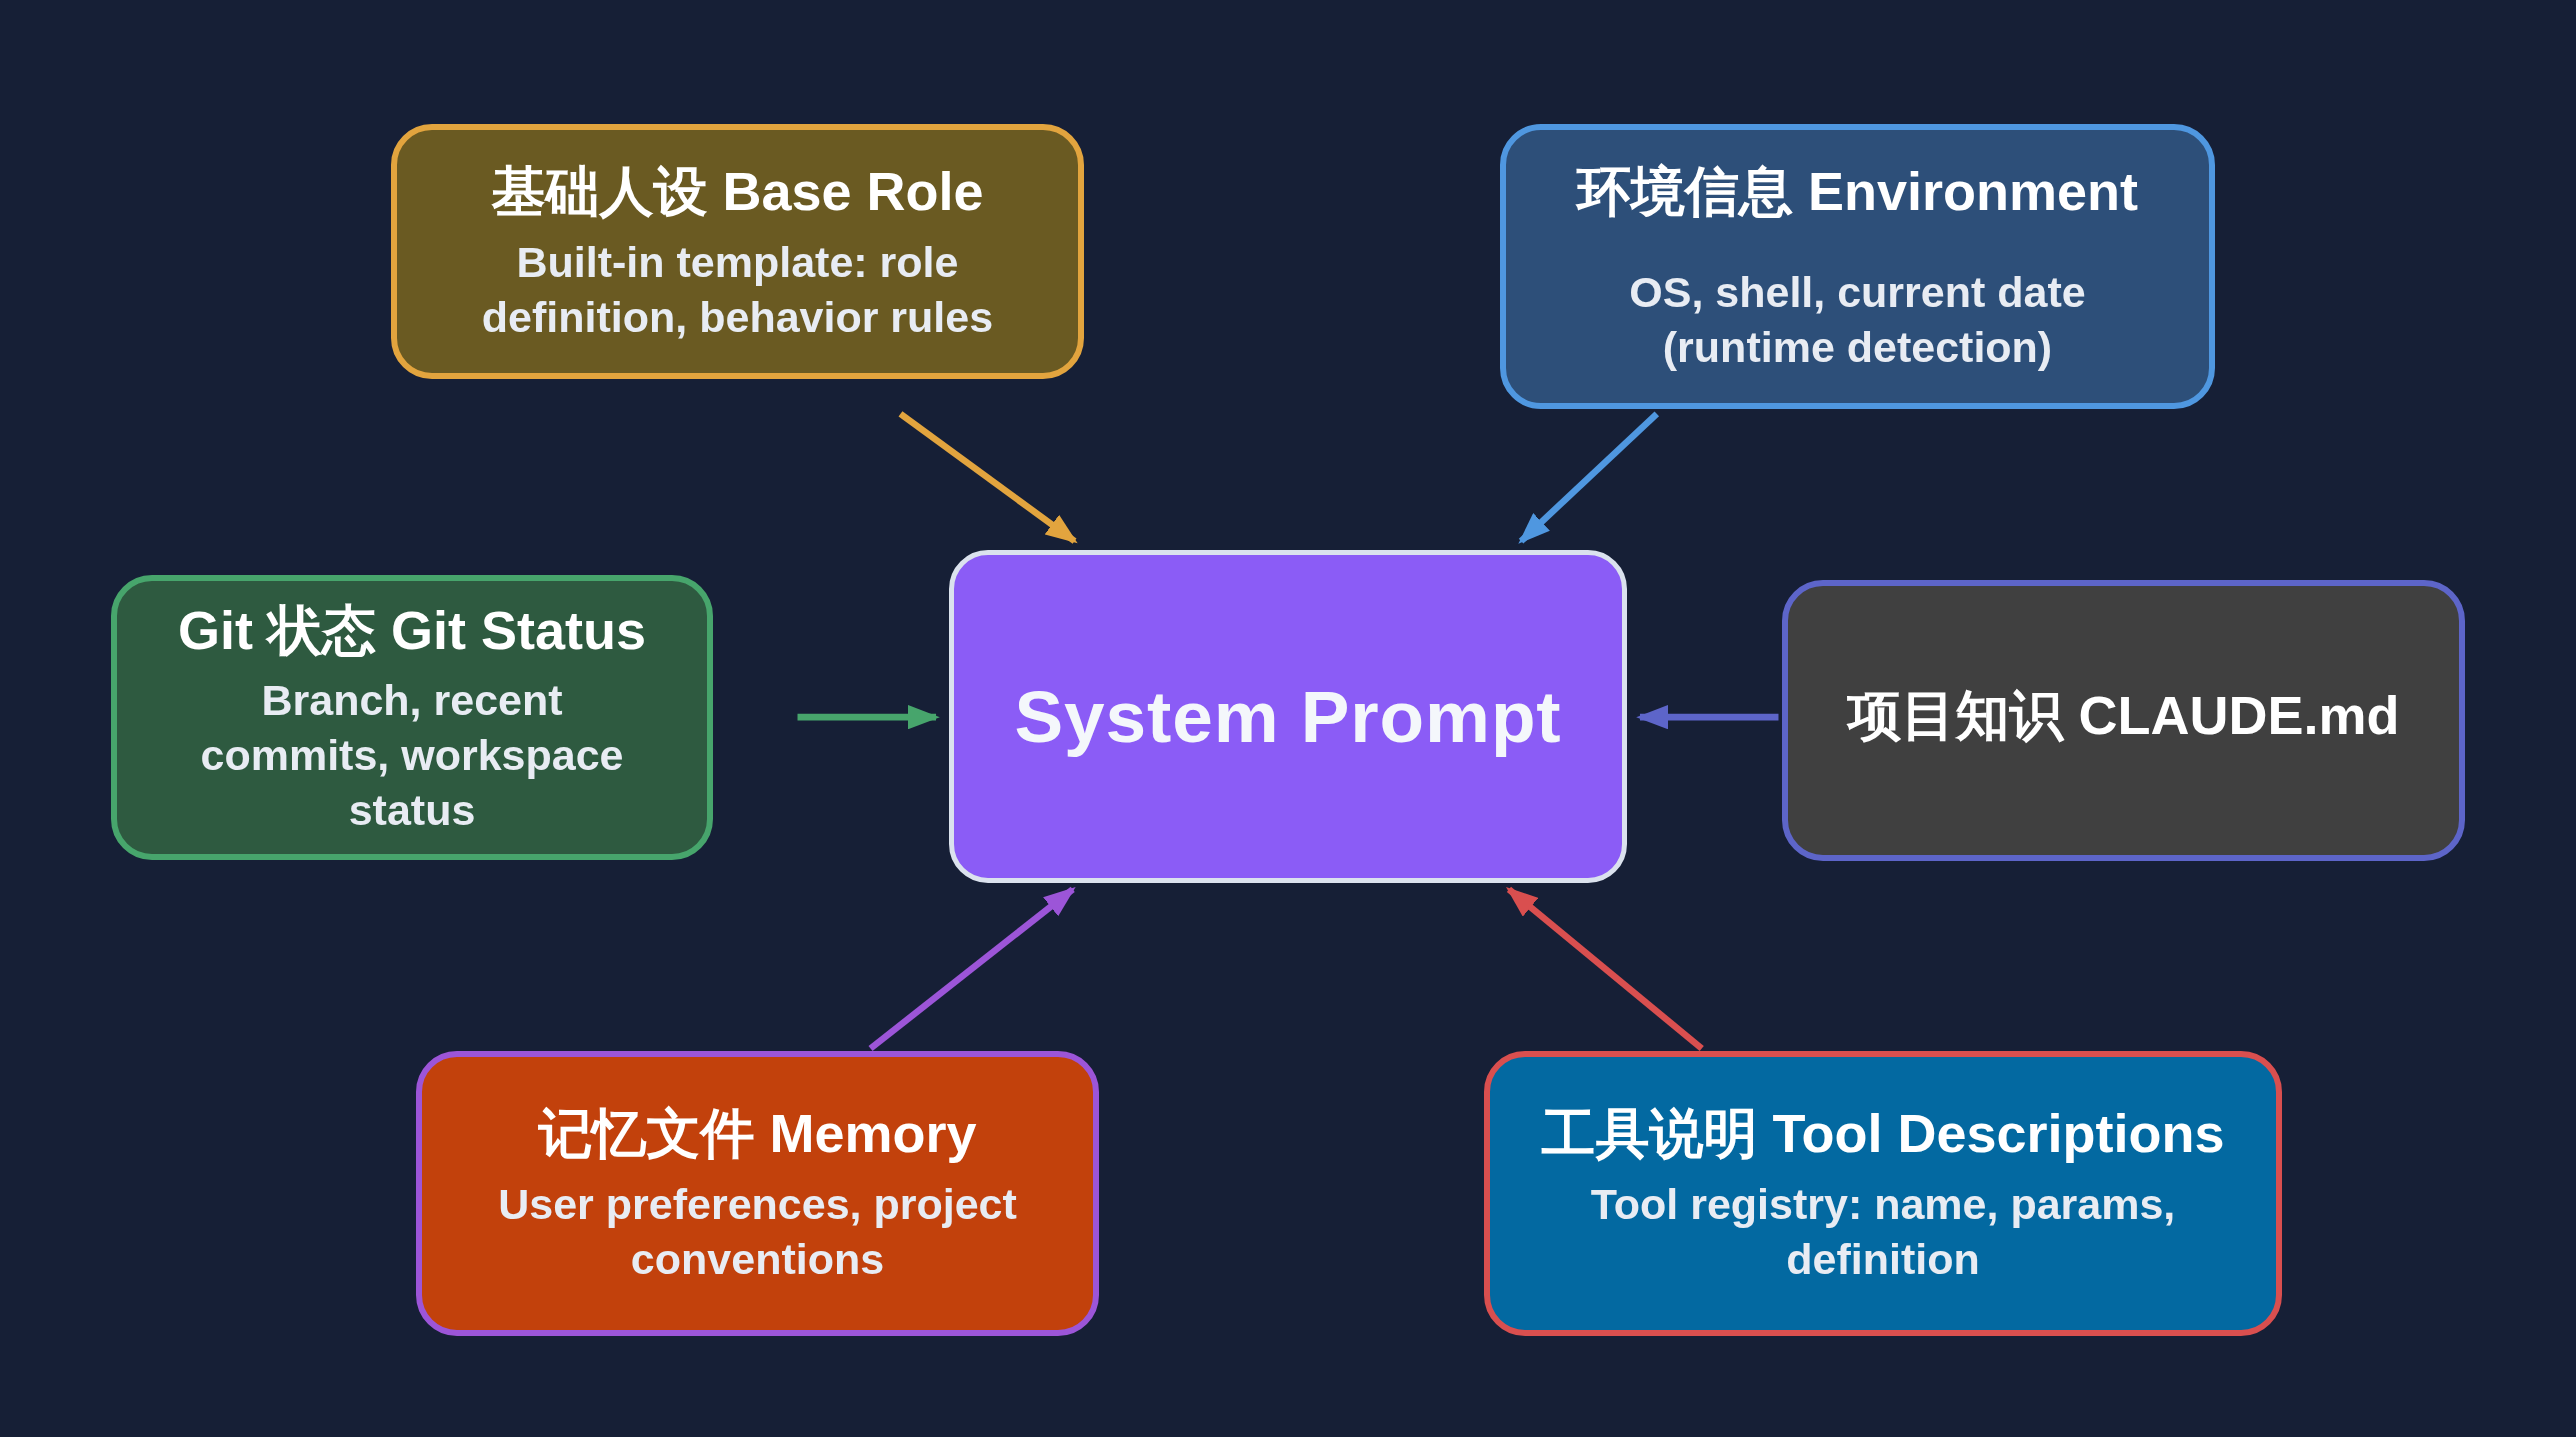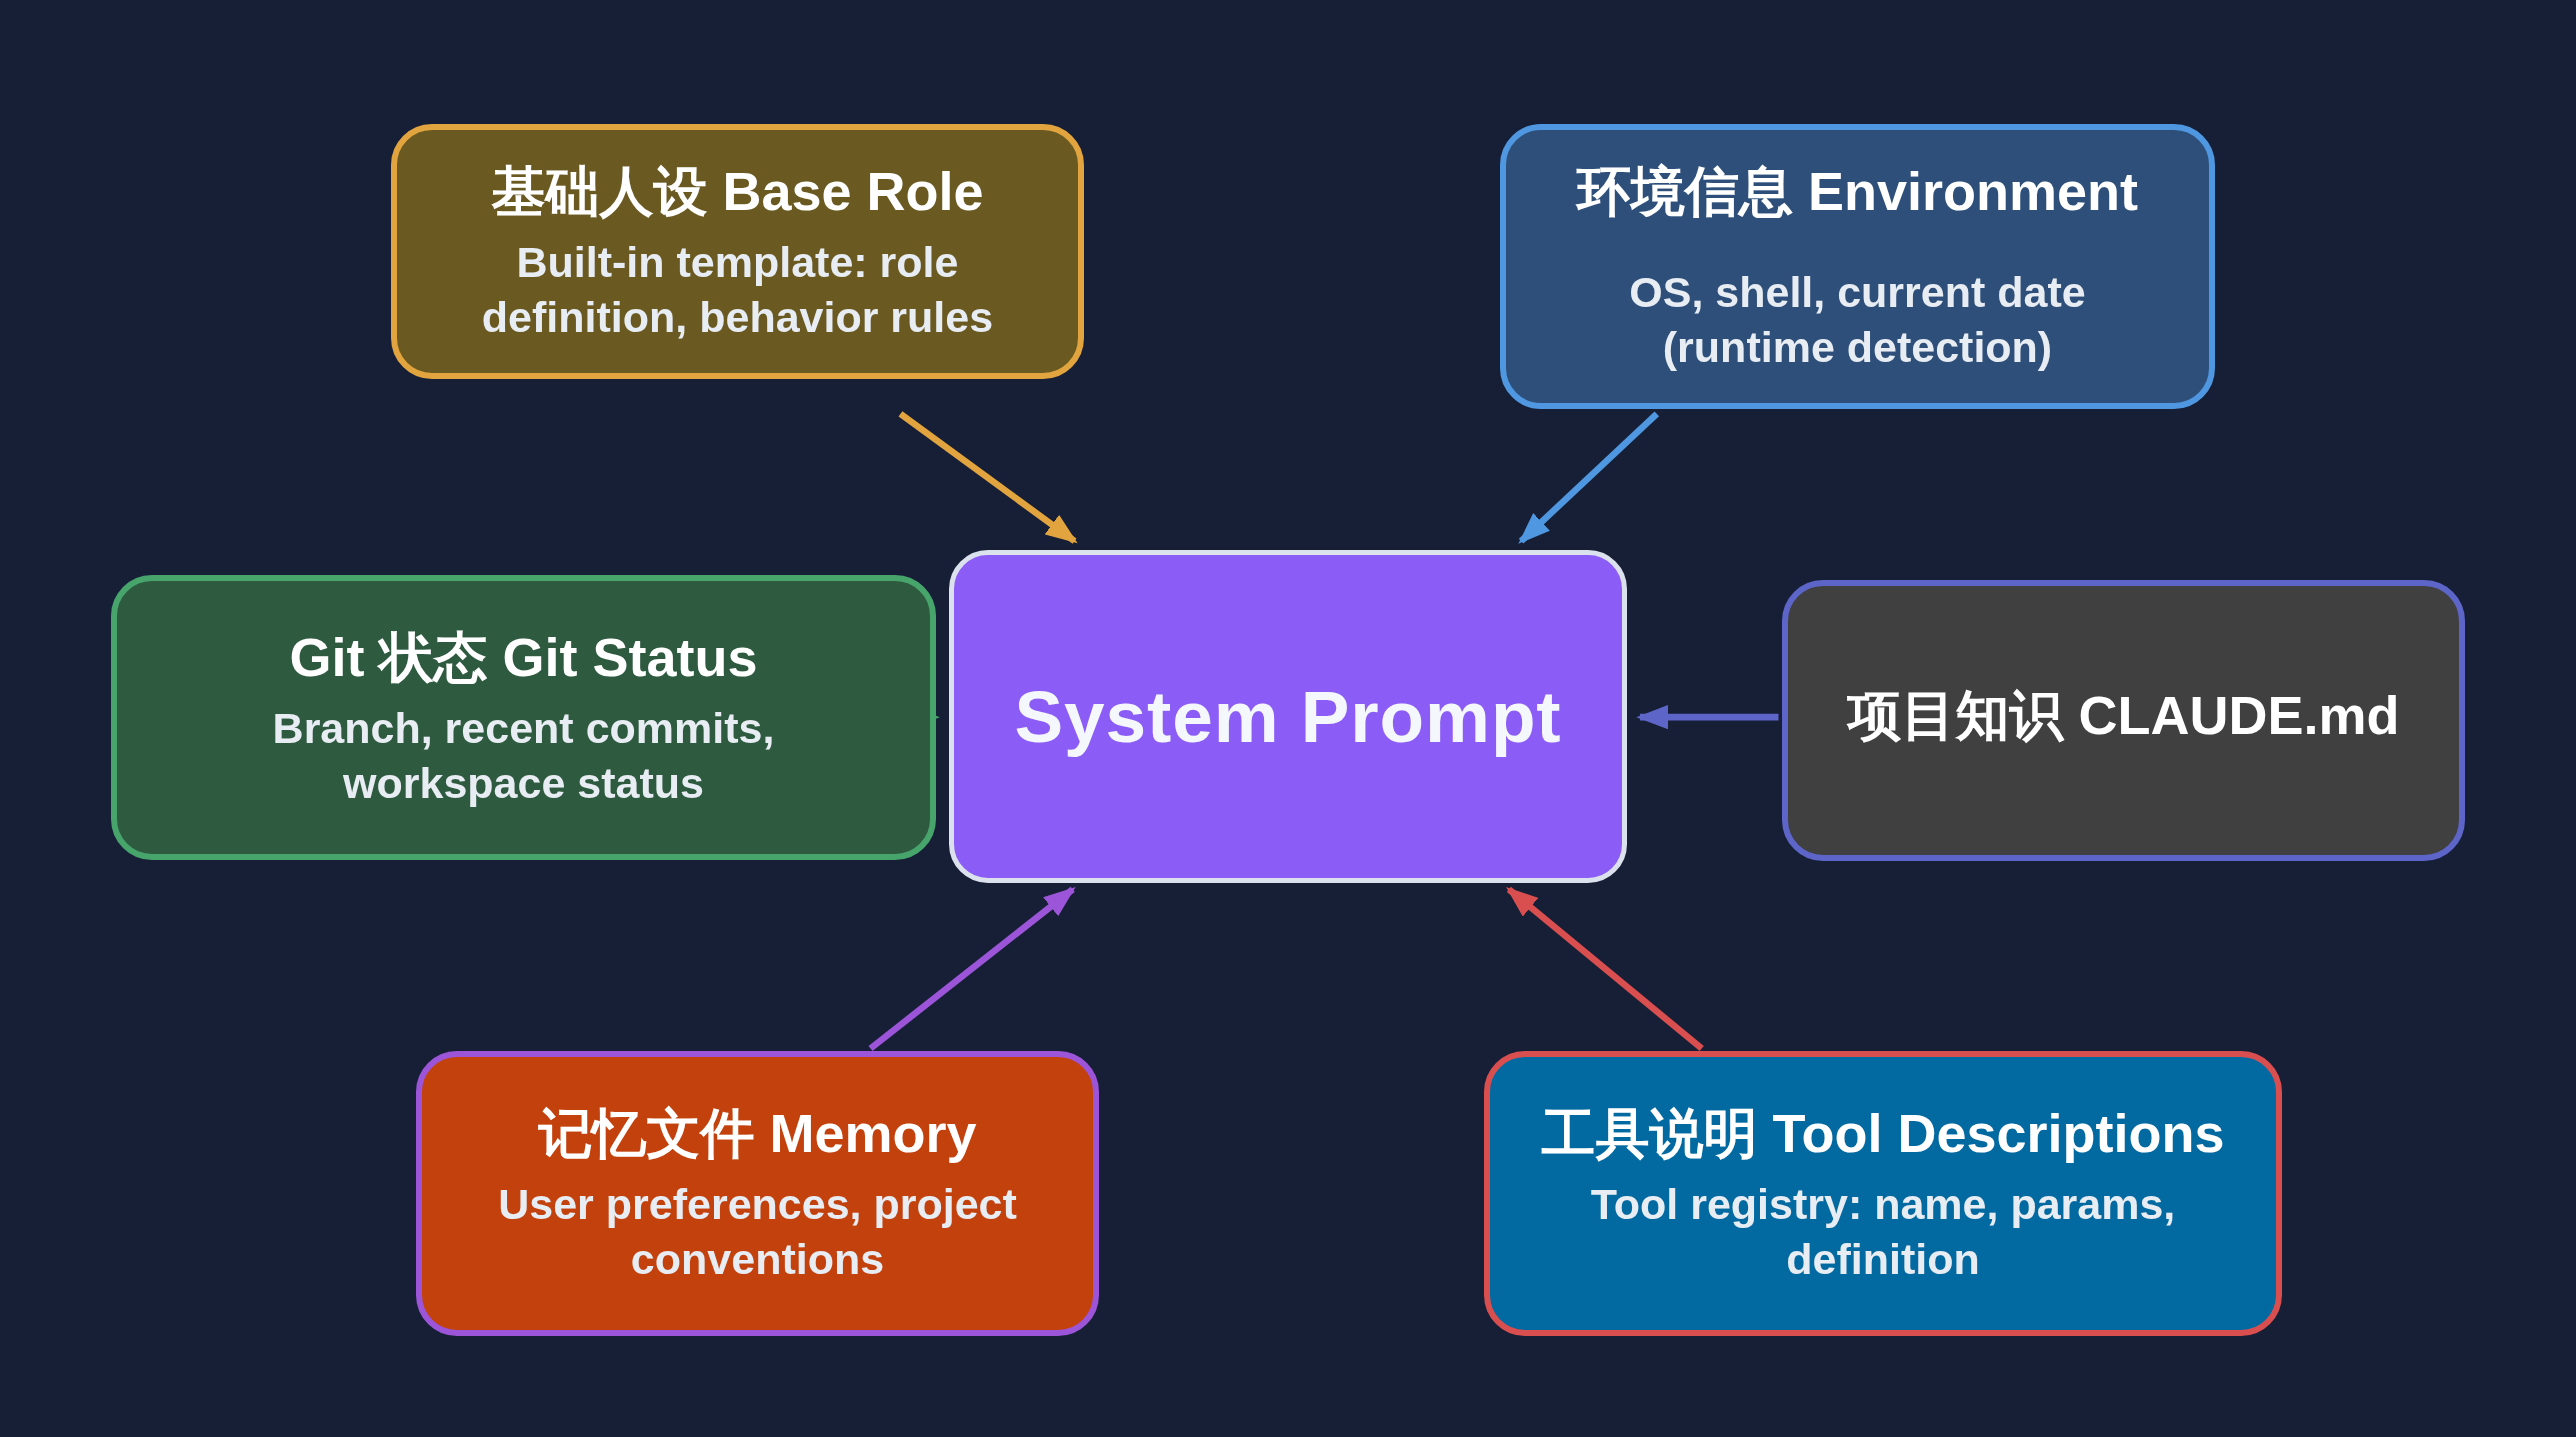--- a/index.html
+++ b/index.html
@@ -44,21 +44,21 @@
   }
   .node-desc {
     font-size: 43px;
     font-weight: 700;
     line-height: 1.28;
     color: #e8ecf3;
   }
   
   .node-base-role    { left: 391px;  top: 124px;  width: 693px; height: 255px; }
   .node-environment  { left: 1500px; top: 124px;  width: 715px; height: 285px; gap: 30px; }
-  .node-git-status   { left: 111px;  top: 575px;  width: 825px; height: 285px; }
+  .node-git-status   { left: 111px;  top: 575px;  width: 602px; height: 285px; }
   .node-claude-md    { left: 1782px; top: 580px;  width: 683px; height: 281px; }
   .node-memory       { left: 416px;  top: 1051px; width: 683px; height: 285px; }
   .node-tool-desc    { left: 1484px; top: 1051px; width: 798px; height: 285px; }
   .node-center {
     left: 949px; top: 550px; width: 678px; height: 333px;
     border-width: 5.6px;
     border-radius: 39px;
   }
   .node-center .center-title {
     font-size: 73px;

